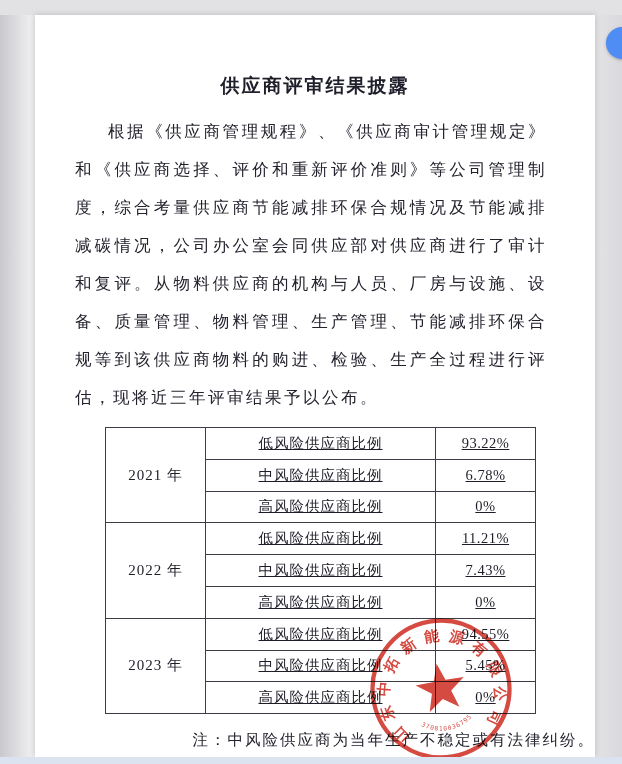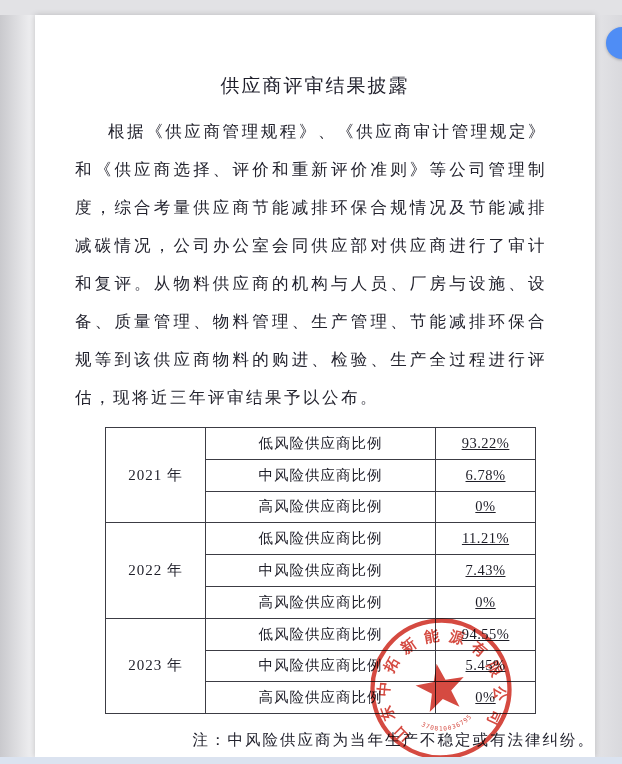--- a/index.html
+++ b/index.html
@@ -18,21 +18,21 @@
   .doc-page {
     position:absolute; left:35px; top:15px; width:560px; height:742px;
     background:#ffffff;
     box-shadow:0 0 6px rgba(0,0,0,0.18);
     color:#23232e;
   }
   .doc-title {
     margin-top:58px;
     text-align:center;
     font-size:19px;
-    font-weight:normal;
+    font-weight:bold;
     letter-spacing:2px;
     color:#1f1f2b;
   }
   .doc-paragraph {
     margin:14px 48px 0 40px;
     font-size:16.5px;
     line-height:38px;
     letter-spacing:2.5px;
     text-align:justify;
     text-indent:2em;
@@ -48,21 +48,21 @@
     border:1px solid #3c3c44;
     height:31.8px;
     text-align:center;
     vertical-align:middle;
     font-size:14.5px;
     letter-spacing:1px;
     color:#1e1e28;
     background:transparent;
   }
   .review-table .year-cell  { width:100px; font-size:15px; }
-  .review-table .label-cell { width:230px; }
+  .review-table .label-cell { width:230px;text-decoration:underline; }
   .review-table .value-cell { width:100px; letter-spacing:0.5px;text-decoration:underline; }
   .doc-note {
     margin:16px 0 0 95px;
     font-size:15.5px;
     letter-spacing:2px;
     text-align:right;
   }
   .seal {
     position:absolute; left:330px; top:598px;
     width:152px; height:152px;

